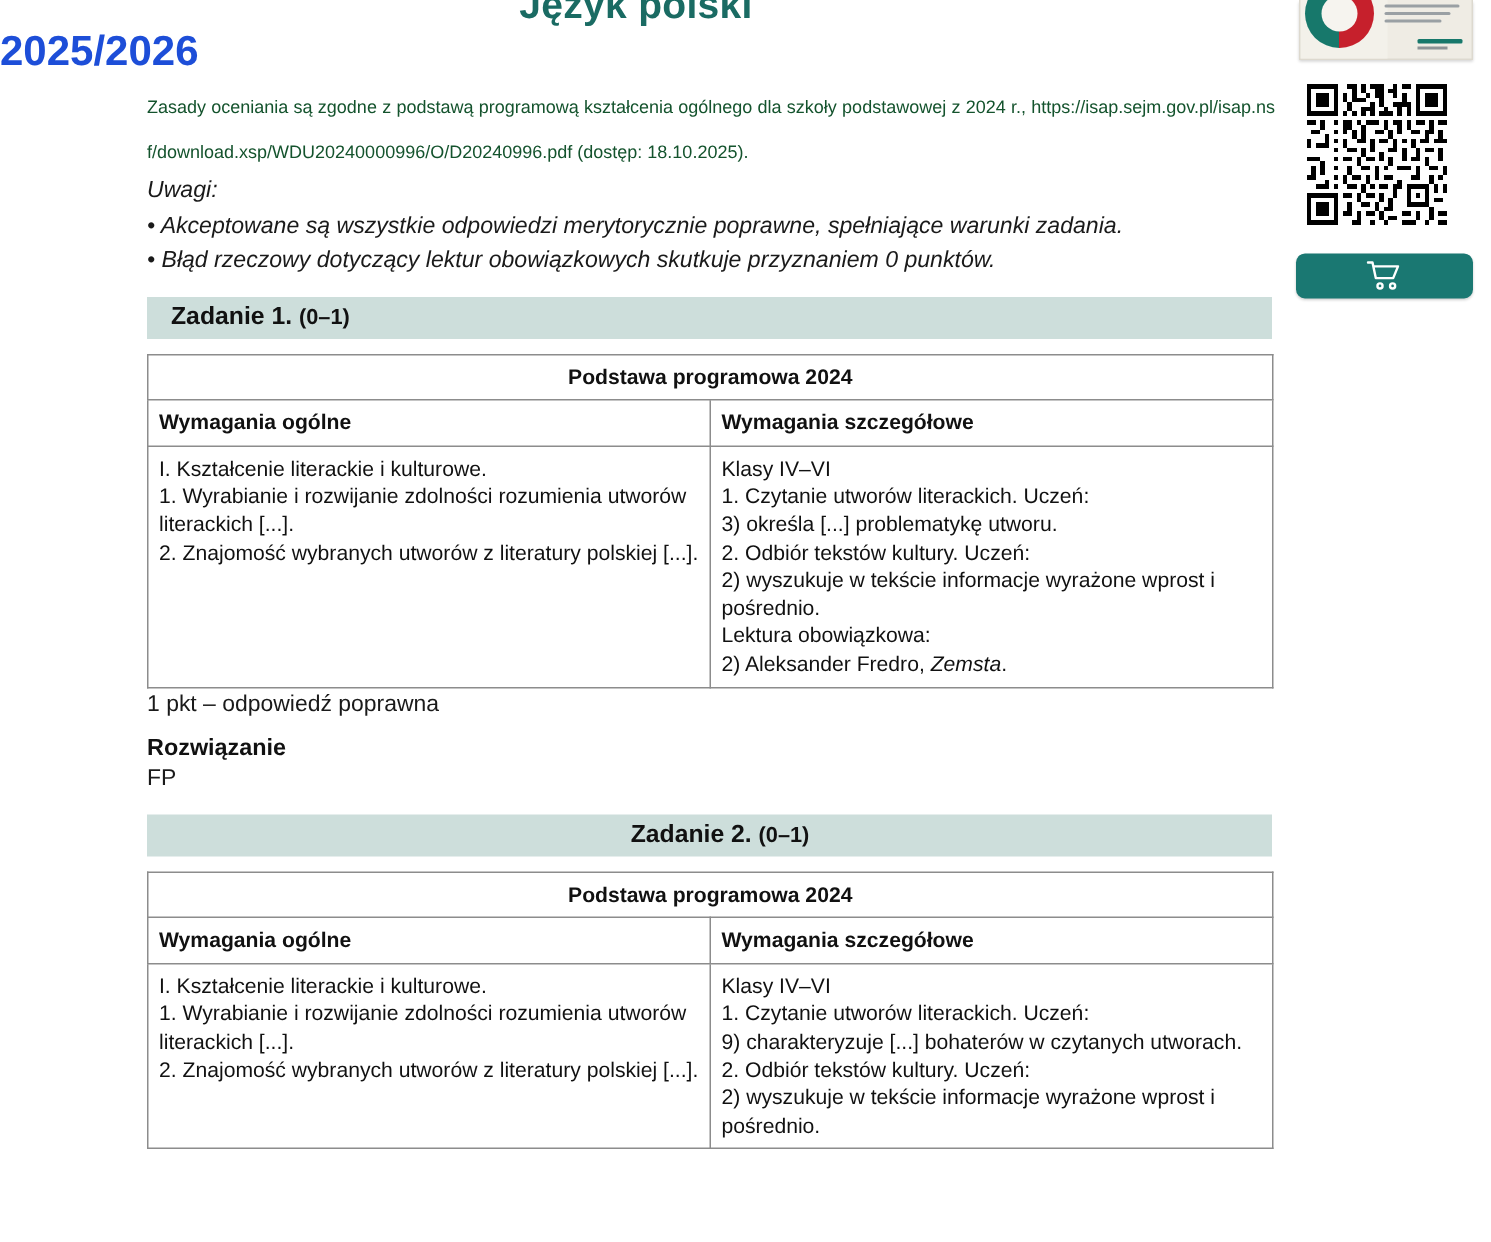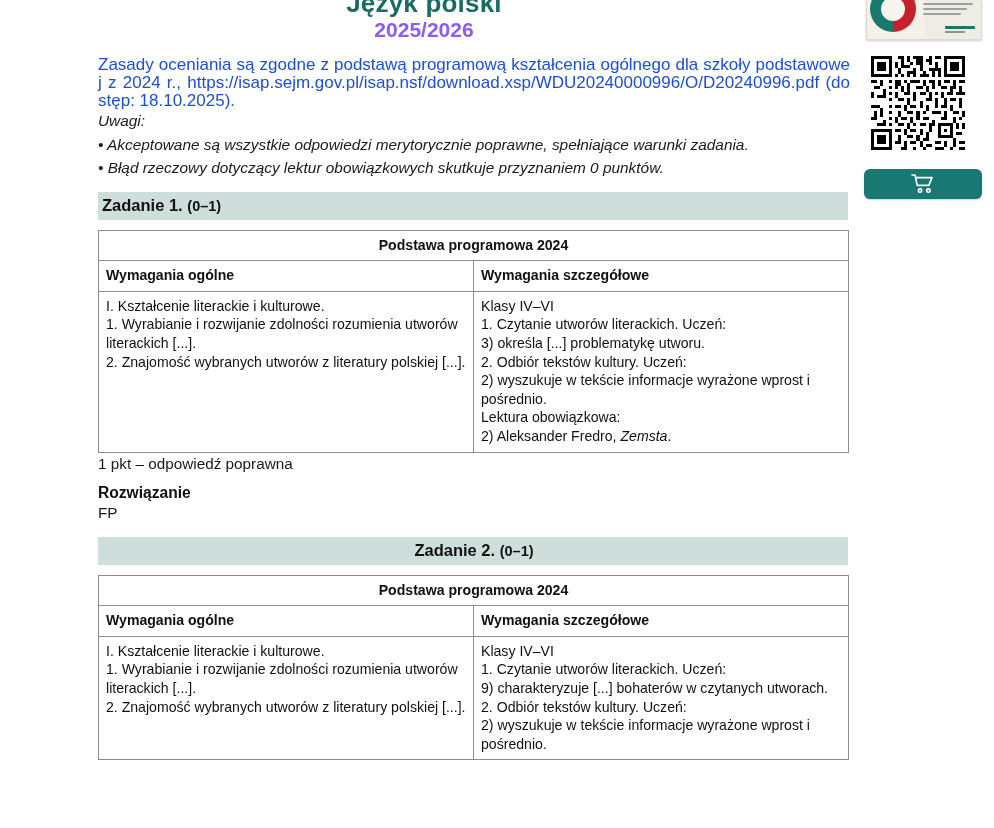--- a/index.html
+++ b/index.html
@@ -25,36 +25,35 @@
     font-size: 26px;
     font-weight: bold;
     color: #1a6b63;
     letter-spacing: .2px;
     white-space: nowrap;
   }
   .doc-year {
     position: absolute;
     left: 0; top: 18px;
     width: 848px;
-    text-align: center;
-    font-size: 21px;
+    font-size: 28px;
     font-weight: bold;
-    color: #8b5cf6;
+    color: #1d4ed8;
   }
 
   
   .content {
     position: absolute;
     left: 98px; top: 56px;
     width: 752px;
   }
   .intro {
-    font-size: 17px;
-    line-height: 18px;
-    color: #1d4ed8;
+    font-size: 12px;
+    line-height: 30px;
+    color: #14532d;
     text-align: justify;
     margin: 0;
     word-break: break-all;
   }
   .uwagi {
     font-size: 15.4px;
     line-height: 22.6px;
     font-style: italic;
     color: #1a1a1a;
     margin: 0;
@@ -66,21 +65,21 @@
     color: #1a1a1a;
     margin: 0;
     padding-left: 13px;
     text-indent: -13px;
   }
 
   
   .task-bar {
     width: 750px;
     background: #cddedb;
-    padding: 4px 2px 5px 4px;
+    padding: 4px 2px 5px 16px;
     margin: 0;
     font-size: 16.5px;
     color: #111111;
   }
   .task-bar .t-name { font-weight: bold; }
   .task-bar .t-pts  { font-weight: bold; font-size: 14.5px; }
 
   
   table.pp {
     width: 750px;

